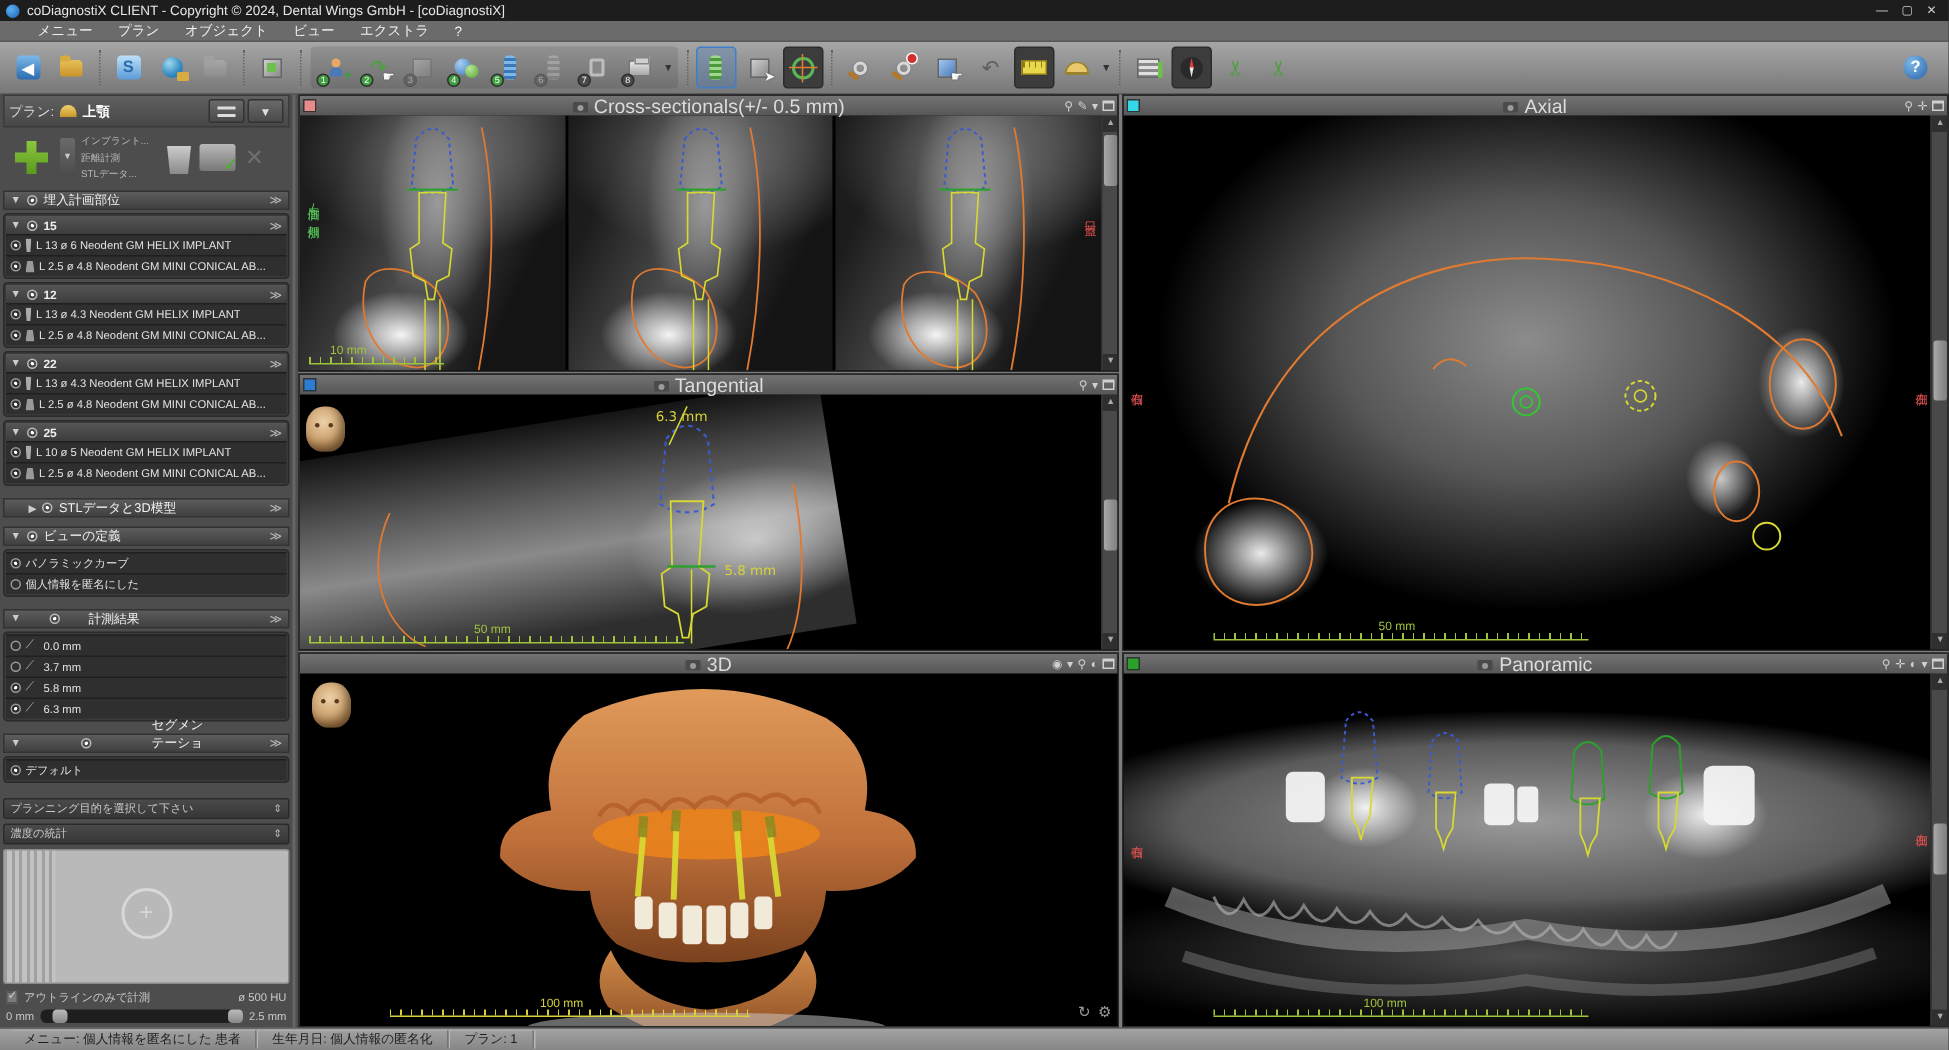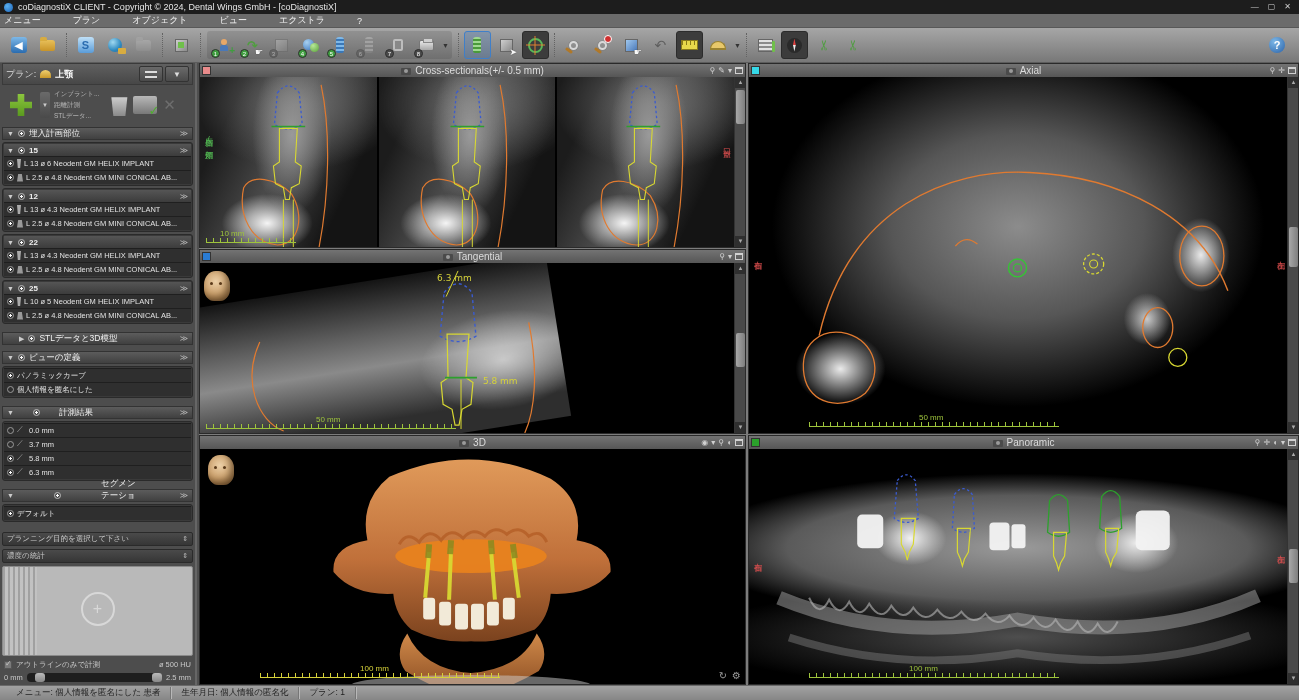--- a/index.html
+++ b/index.html
@@ -7,21 +7,21 @@
   .app { position:absolute; inset:0; width:1299px; height:700px; background:#4f4f4f; }
 
   
   .titlebar { position:absolute; left:0; top:0; width:100%; height:14px; background:#1d1d1d; display:flex; align-items:center; padding:0 4px;justify-content:flex-end; }
   .app-logo { width:9px; height:9px; border-radius:50%; background:radial-gradient(circle at 35% 35%, #5ab0f0, #1a62b8); margin-right:5px; }
   .titlebar .title { color:#e6e6e6; font-size:9px; white-space:nowrap; }
   .win-controls { margin-left:auto; display:flex; gap:9px; color:#cfcfcf; font-size:8px; padding-right:4px; }
   .win-controls span { cursor:default; line-height:14px; }
 
   
-  .menubar { position:absolute; left:0; top:14px; width:100%; height:14px; background:#6b6b6b; border-bottom:1px solid #585858; display:flex; align-items:center; padding-left:4px;gap:15px; }
+  .menubar { position:absolute; left:0; top:14px; width:100%; height:14px; background:#6b6b6b; border-bottom:1px solid #585858; display:flex; align-items:center; padding-left:25px; }
   .menubar .mi { color:#f2f2f2; font-size:9px; margin-right:17px; cursor:default; }
 
   
   .toolbar { position:absolute; left:0; top:28px; width:100%; height:35px; background:linear-gradient(#a6a6a6,#8d8d8d 55%,#787878); border-bottom:1px solid #5c5c5c; display:flex; align-items:center; padding-left:4px; }
   .tbi { width:27px; height:28px; display:flex; align-items:center; justify-content:center; position:relative; margin:0 1px; border-radius:3px; }
   .tbi.active { border:1px solid #3f7fc9; background:rgba(60,120,190,.28); }
   .tbi.darkbox { background:#3c3c3c; border:1px solid #2c2c2c; }
   .tbi.disabled { opacity:.4; }
   .tsep { width:1px; height:24px; border-left:1px dotted #636363; margin:0 4px; }
   .wizard { display:flex; align-items:center; background:rgba(0,0,0,.10); border-radius:3px; padding:0 2px; margin:0 2px; }
@@ -115,21 +115,21 @@
   .slider-row { height:14px; display:flex; align-items:center; gap:4px; padding:0 2px 2px; }
   .slider-row .t { color:#c8c8c8; font-size:7.5px; }
   .slider-track { flex:1; height:9px; background:#1e1e1e; border-radius:4px; position:relative; }
   .s-handle { position:absolute; top:0; width:10px; height:9px; background:linear-gradient(#bbb,#888); border-radius:3px; }
 
   
   .main { position:absolute; left:199px; top:63px; right:0; bottom:15px; background:#7c7c7c; }
   .vp { position:absolute; background:#000; border:1px solid #2a2a2a; overflow:hidden; }
   .vp-hdr { position:absolute; left:0; top:0; right:0; height:13px; background:linear-gradient(#737373,#565656); display:flex; align-items:center; padding:0 2px; z-index:5; }
   .vp-sq { width:9px; height:9px; border:1px solid #333; margin-right:4px; }
-  .vp-title { position:absolute; left:0; right:0; text-align:center; color:#dcdcdc; font-size:10px; pointer-events:none; }
+  .vp-title { position:absolute; left:0; right:0; text-align:center; color:#dcdcdc; font-size:13px; pointer-events:none; }
   .cam-ic { display:inline-block; width:10px; height:7px; background:#4a4a4a; border-radius:1px; position:relative; vertical-align:middle; margin-right:4px; }
   .cam-ic:after { content:""; position:absolute; left:3px; top:1.5px; width:4px; height:4px; border-radius:50%; background:#9a9a9a; }
   .hdr-icons { margin-left:auto; display:flex; gap:3px; align-items:center; z-index:6; }
   .hdr-icons span { color:#d0d0d0; font-size:8px; line-height:13px; }
   .win-ic { width:8px; height:7px; border:1px solid #d0d0d0; border-top:2px solid #d0d0d0; display:inline-block; }
   .scrollb { position:absolute; right:0; top:13px; bottom:0; width:11px; background:#494949; border-left:1px solid #333; z-index:4; }
   .scrollb .arr { position:absolute; left:0; width:11px; height:11px; background:#2f2f2f; color:#aaa; font-size:6px; text-align:center; line-height:11px; }
   .scrollb .arr.up { top:0; } .scrollb .arr.dn { bottom:0; }
   .scrollb .thumb { position:absolute; left:1px; width:9px; background:linear-gradient(90deg,#a8a8a8,#7e7e7e); border-radius:2px; }
   .scalebar { position:absolute; z-index:3; }

